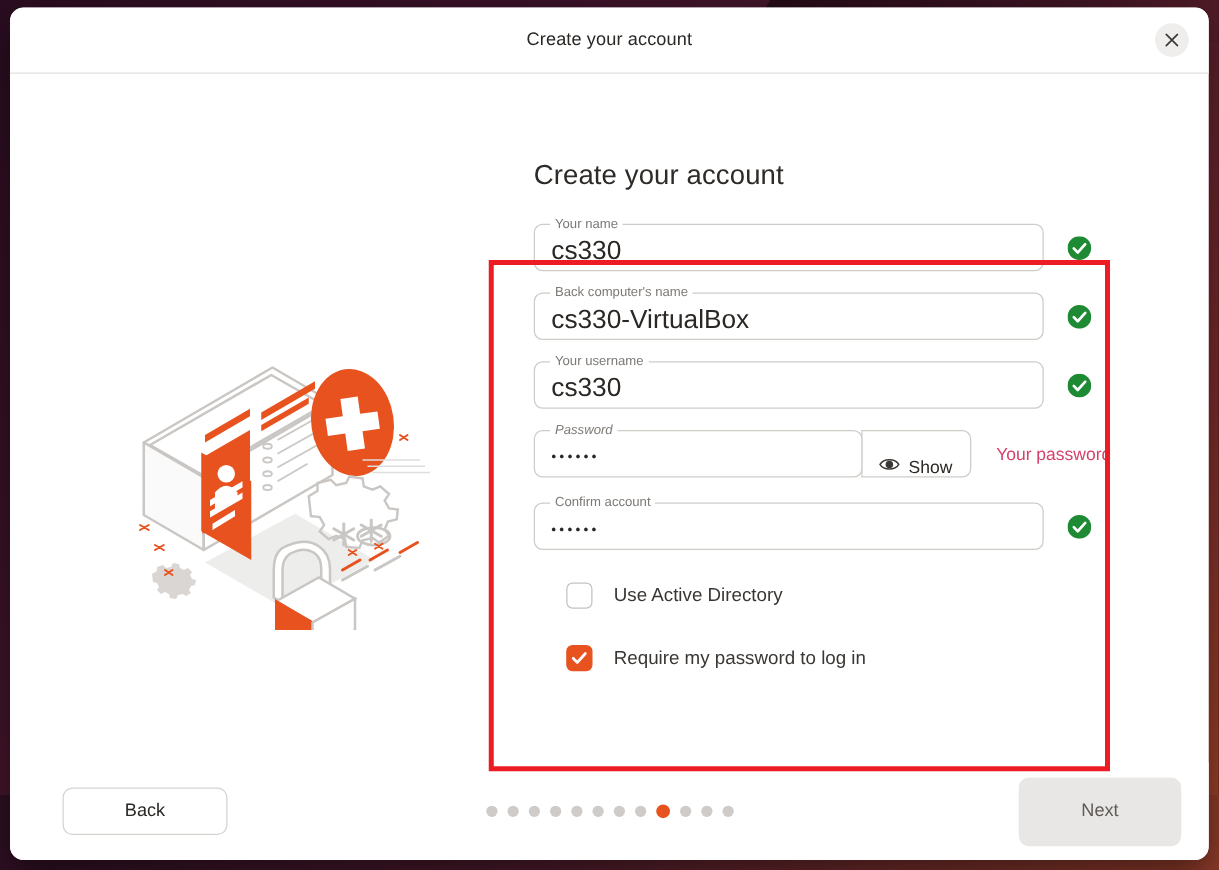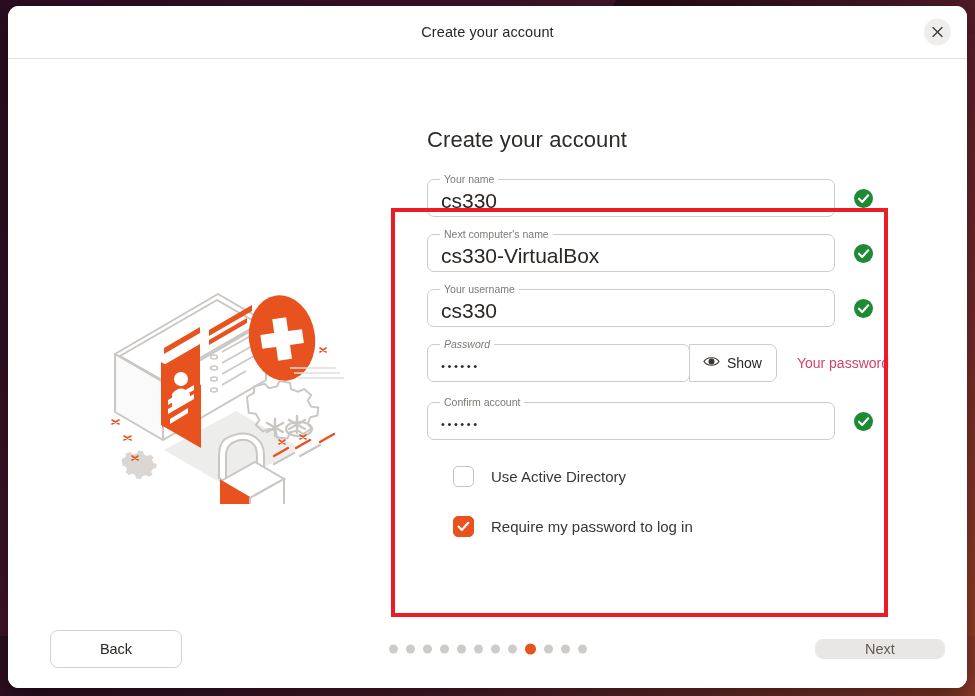--- a/index.html
+++ b/index.html
@@ -165,21 +165,21 @@
     color: #2a2724;
     padding-top: 6px;
   }
   .entry.with-button { display: flex; font-style: italic; }
   .entry.with-button .value { width: auto; flex: 1 1 auto; }
 
   .show-btn {
     flex: 0 0 auto;
     align-self: stretch;
     display: flex;
-    align-items: center;
+    align-items: flex-end;
     gap: 7px;
     padding: 0 14px 0 13px;
     border: none;
     border-left: 1px solid #cfcbc7;
     background: transparent;
     font-family: inherit;
     font-size: 14px;
     color: #2a2724;
     cursor: pointer;
     border-radius: 0 6px 6px 0;
@@ -254,21 +254,21 @@
   .btn-back {
     width: 132px;
     height: 38px;
     background: #fff;
     border: 1px solid #d6d2ce;
     color: #2a2724;
     margin-left: 20px;
   }
   .btn-next {
     width: 130px;
-    height: 20px;
+    height: 55px;
     background: #e9e7e5;
     border: 1px solid #e9e7e5;
     color: #5f5b57;
     margin-left: auto;
   }
   #dots {
     position: absolute;
     left: 50%;
     top: 50%;
     transform: translate(-50%, -50%);
@@ -428,21 +428,21 @@
         <span class="check-ok">
           <svg width="19" height="19" viewBox="0 0 19 19">
             <circle cx="9.5" cy="9.5" r="9.5" fill="#1e8a33"></circle>
             <path d="M5 9.7 L8.2 13 L14.2 6.3" stroke="#ffffff" stroke-width="2.1" fill="none" stroke-linecap="round" stroke-linejoin="round"></path>
           </svg>
         </span>
       </div>
 
       <div class="field-row">
         <div class="entry">
-          <span class="floating-label">Next computer's name</span>
+          <span class="floating-label">Back computer's name</span>
           <span class="value">cs330-VirtualBox</span>
         </div>
         <span class="check-ok">
           <svg width="19" height="19" viewBox="0 0 19 19">
             <circle cx="9.5" cy="9.5" r="9.5" fill="#1e8a33"></circle>
             <path d="M5 9.7 L8.2 13 L14.2 6.3" stroke="#ffffff" stroke-width="2.1" fill="none" stroke-linecap="round" stroke-linejoin="round"></path>
           </svg>
         </span>
       </div>
 

